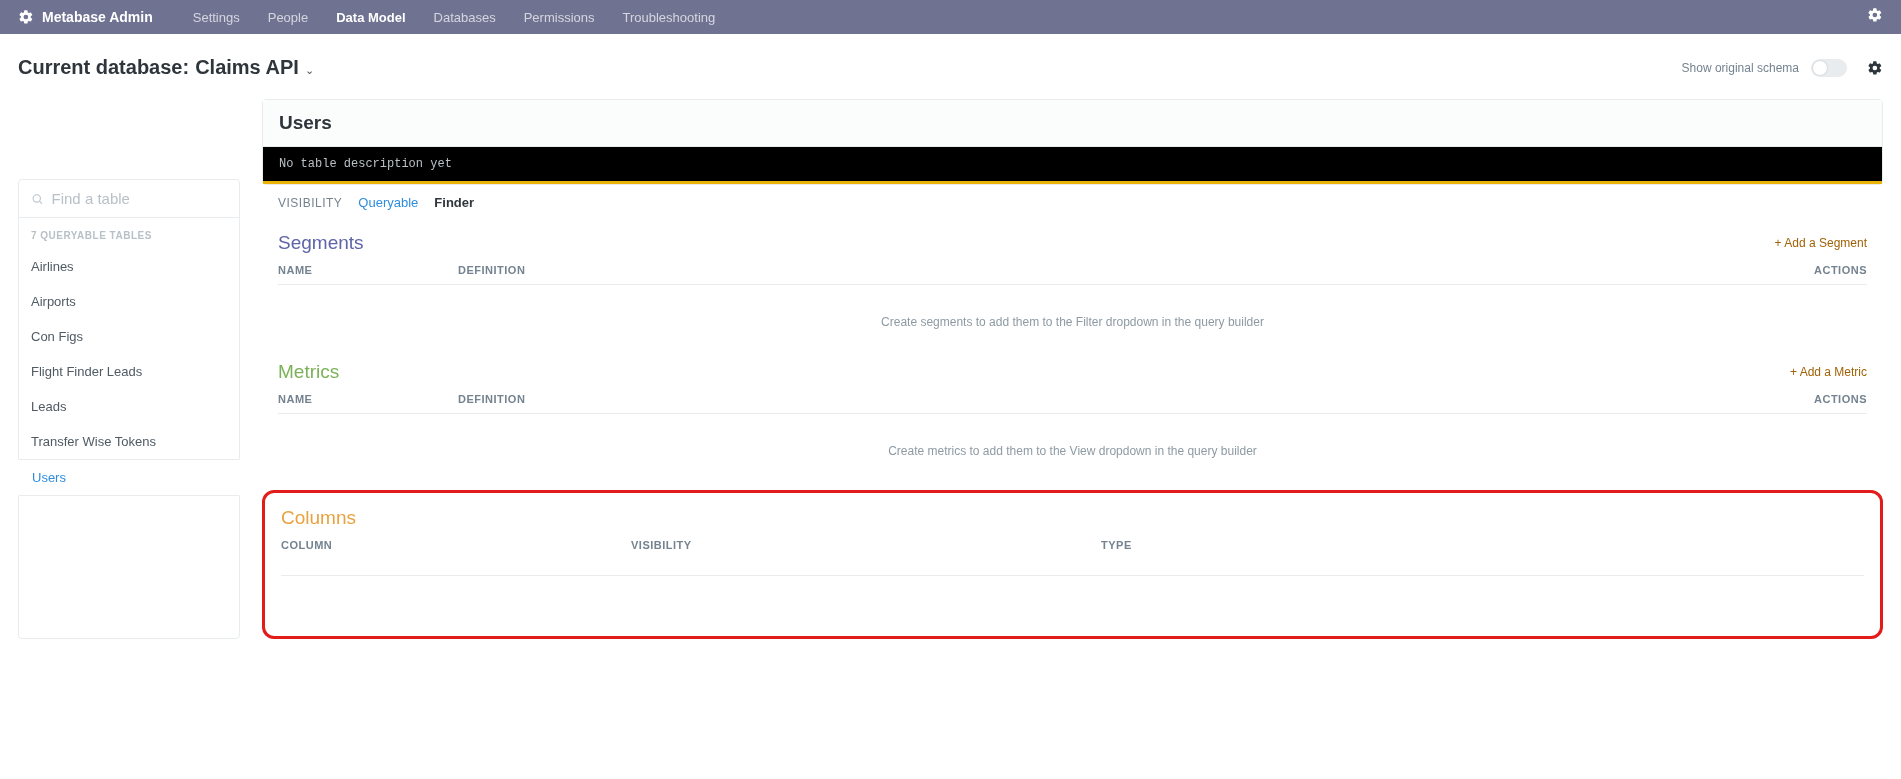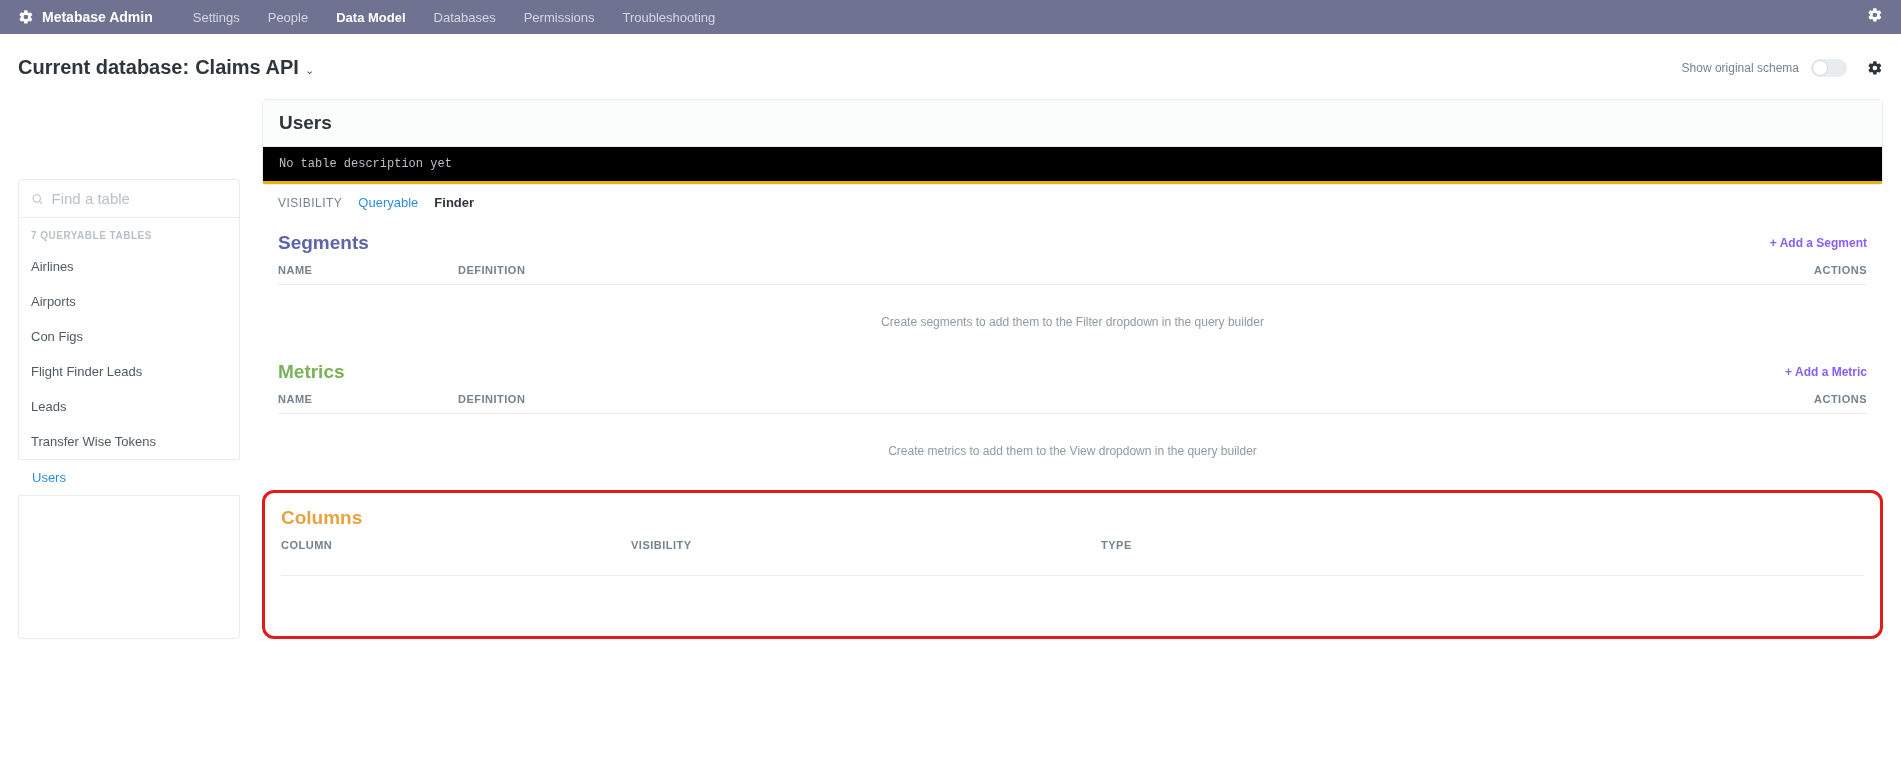--- a/index.html
+++ b/index.html
@@ -116,25 +116,25 @@
     display: flex; align-items: center; padding: 10px 16px 0 16px;
     font-size: 13px;
   }
   .vis-label { color: #74838f; letter-spacing: .5px; font-size: 12px; margin-right: 16px; }
   .vis-opt { margin-right: 16px; cursor: pointer; }
   .vis-opt.queryable { color: #2f8dde; }
   .vis-opt.hidden { color: #2e353b; font-weight: 600; }
 
   .section { padding: 22px 16px 0 16px; }
   .section-head { display: flex; align-items: center; justify-content: space-between; }
-  .section-title { font-size: 19px; font-weight: 700; }
+  .section-title { font-size: 19px; font-weight: 400; }
   .section-title.segments { color: #5e64a7; }
   .section-title.metrics  { color: #7bb158; }
   .section-title.columns  { color: #e9a240; }
-  .add-link { color: #8b5cf6; font-size: 12px; font-weight: 700; cursor: pointer; }
+  .add-link { color: #a16207; font-size: 12px; font-weight: 400; cursor: pointer; }
 
   .grid-head {
     display: flex; font-size: 11px; font-weight: 700; letter-spacing: .5px;
     color: #74838f; padding: 10px 0 8px 0; border-bottom: 1px solid #e8ecee;
   }
   .empty-hint {
     text-align: center; color: #8e9aa3; font-size: 12px;
     padding: 30px 0 10px 0;
   }
 

